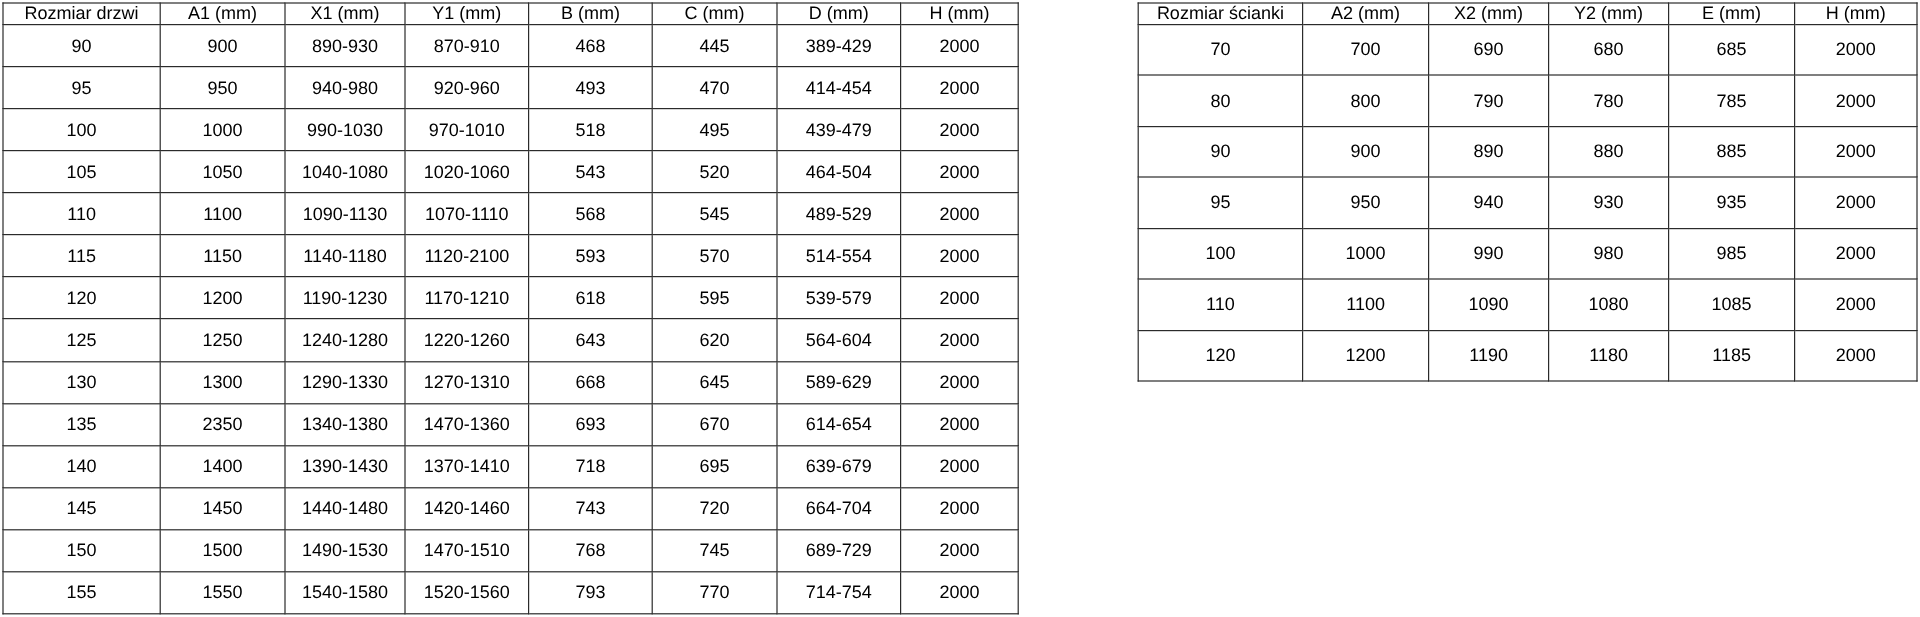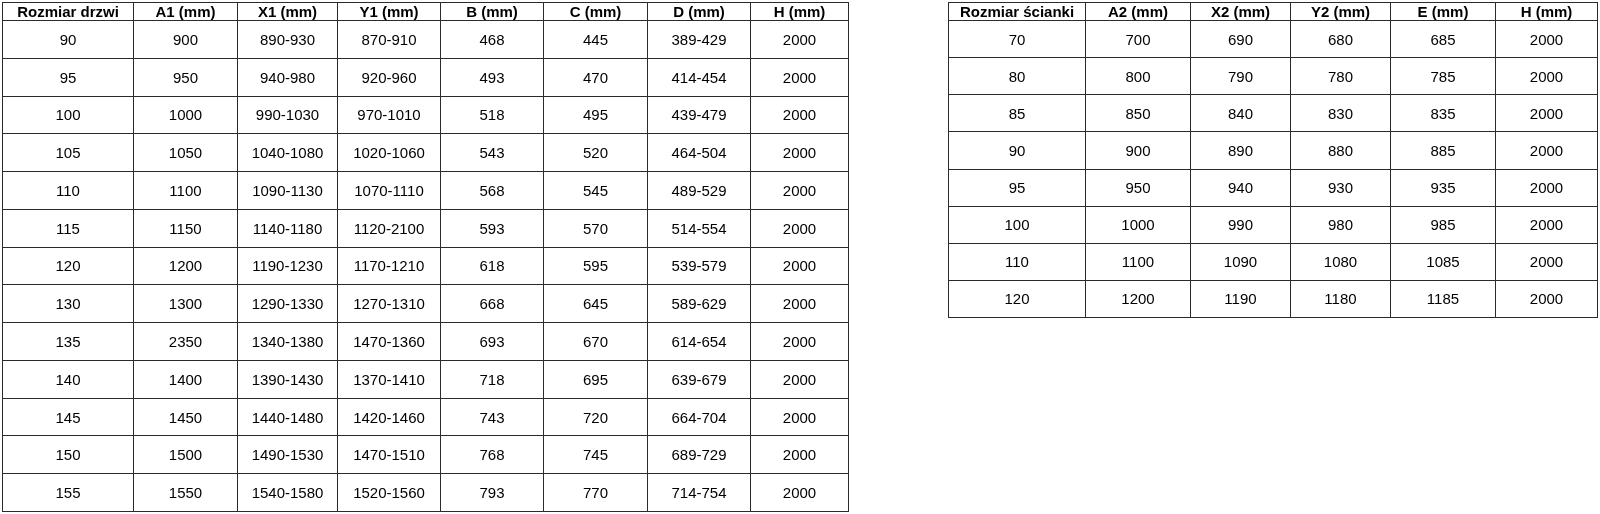--- a/index.html
+++ b/index.html
@@ -20,21 +20,21 @@
   th, td {
     border: 1px solid #2b2b2b;
     text-align: center;
     vertical-align: middle;
     font-size: 15px;
     color: #000000;
     padding: 0;
     white-space: nowrap;
     overflow: hidden;
   }
-  th { font-weight: bold; }
+  th { font-weight: normal; }
   #left-table  { left: 2px;   top: 2px; width: 846px; height: 510px; }
   #right-table { left: 948px; top: 2px; width: 649px; height: 316px; padding-left: 28px; }
 </style>
 </head>
 <body>
 
 <table id="left-table">
   <colgroup>
     <col style="width:131px">
       <col style="width:104px">
@@ -122,20 +122,30 @@
         <td>120</td>
         <td>1200</td>
         <td>1190-1230</td>
         <td>1170-1210</td>
         <td>618</td>
         <td>595</td>
         <td>539-579</td>
         <td>2000</td>
       </tr>
       <tr>
+        <td>125</td>
+        <td>1250</td>
+        <td>1240-1280</td>
+        <td>1220-1260</td>
+        <td>643</td>
+        <td>620</td>
+        <td>564-604</td>
+        <td>2000</td>
+      </tr>
+      <tr>
         <td>130</td>
         <td>1300</td>
         <td>1290-1330</td>
         <td>1270-1310</td>
         <td>668</td>
         <td>645</td>
         <td>589-629</td>
         <td>2000</td>
       </tr>
       <tr>
@@ -221,28 +231,20 @@
       </tr>
       <tr>
         <td>80</td>
         <td>800</td>
         <td>790</td>
         <td>780</td>
         <td>785</td>
         <td>2000</td>
       </tr>
       <tr>
-        <td>85</td>
-        <td>850</td>
-        <td>840</td>
-        <td>830</td>
-        <td>835</td>
-        <td>2000</td>
-      </tr>
-      <tr>
         <td>90</td>
         <td>900</td>
         <td>890</td>
         <td>880</td>
         <td>885</td>
         <td>2000</td>
       </tr>
       <tr>
         <td>95</td>
         <td>950</td>

